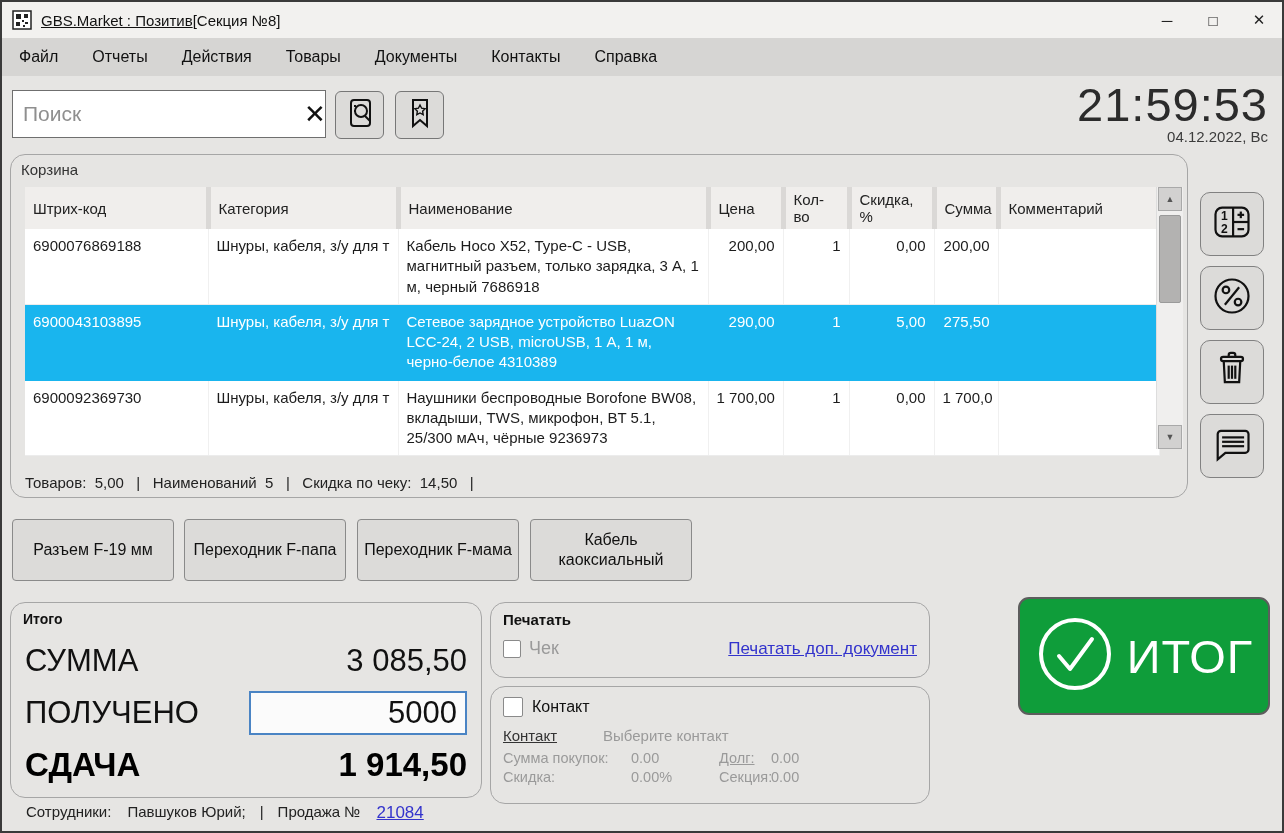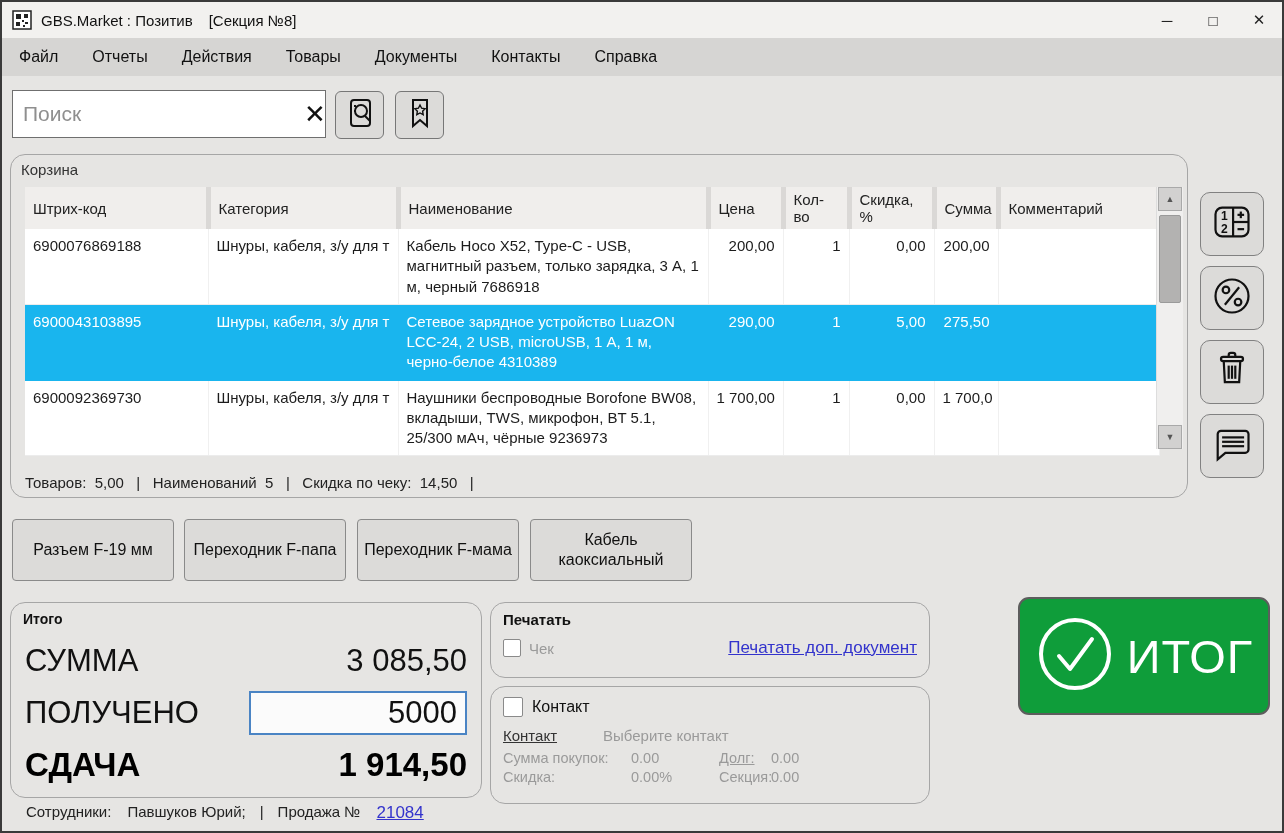--- a/index.html
+++ b/index.html
@@ -1,21 +1,21 @@
 <!DOCTYPE html>
 <html><head>
 <meta charset="utf-8">
 <style>
   html,body{margin:0;padding:0;background:#6b6b6b;font-family:"Liberation Sans",sans-serif;}
   .window{position:relative;width:1284px;height:833px;background:#e6e5e3;border:2px solid #3a3a3a;box-sizing:border-box;overflow:hidden;}
 
   
   .titlebar{height:36px;background:#f2f1ef;display:flex;align-items:center;padding-left:10px;font-size:15px;color:#111;}
   .app-icon{width:20px;height:20px;margin-right:9px;display:inline-flex;}
-  .title-main{margin-right:16px;}
+  .title-main{margin-right:0;text-decoration:underline;}
   .win-controls{margin-left:auto;display:flex;height:100%;}
   .win-btn{width:46px;display:flex;align-items:center;justify-content:center;font-size:15px;color:#222;}
 
   
   .menubar{height:38px;background:#d6d5d3;display:flex;align-items:center;font-size:16px;color:#111;}
   .menu-item{padding:0 17px;line-height:38px;}
 
   
   .toolbar{position:absolute;left:0;top:76px;width:100%;height:76px;}
   .search-wrap{position:absolute;left:10px;top:12px;width:314px;height:48px;background:#fff;border:1px solid #6f6f6f;box-sizing:border-box;display:flex;align-items:center;}
@@ -62,21 +62,21 @@
   .t-row.sum{margin-top:8px;font-size:31px;color:#111;}
   .t-row.recv{font-size:31px;color:#111;}
   .recv-input{width:218px;height:44px;border:2px solid #4a84c4;background:#fbfbfb;font-size:31px;text-align:right;padding:0 8px;box-sizing:border-box;color:#111;font-family:"Liberation Sans",sans-serif;outline:none;}
   .t-row.change{font-size:33px;font-weight:bold;color:#000;}
 
   
   .print-group{position:absolute;left:488px;top:600px;width:440px;height:76px;}
   .print-label{font-size:15px;font-weight:bold;color:#111;margin:8px 0 0 12px;}
   .print-row{display:flex;align-items:center;margin:10px 12px 0 12px;}
   .checkbox{width:18px;height:18px;background:#fff;border:1px solid #8a8a8a;border-radius:2px;box-sizing:border-box;flex:none;}
-  .chk-label-gray{font-size:15px;color:#9a9a9a;margin-left:8px;}
+  .chk-label-gray{font-size:18px;color:#9a9a9a;margin-left:8px;}
   .link{color:#3333cc;text-decoration:underline;font-size:17px;}
   .print-link{margin-left:auto;}
 
   
   .contact-group{position:absolute;left:488px;top:684px;width:440px;height:118px;font-size:15px;}
   .contact-head{display:flex;align-items:center;margin:10px 0 0 12px;}
   .checkbox.big{width:20px;height:20px;}
   .contact-head-label{font-size:16px;color:#111;margin-left:9px;}
   .contact-line2{display:flex;align-items:center;margin:10px 0 0 12px;}
   .contact-link{color:#333;text-decoration:underline;font-size:15px;}
@@ -147,20 +147,24 @@
         </svg>
       </span>
     </div>
     <div class="tool-btn b2">
       <span>
         <svg viewBox="0 0 34 34" width="34" height="34" fill="none" stroke="#111" stroke-width="2">
           <path d="M10 4 h14 v26 l-7 -6 l-7 6 z"></path>
           <path d="M17 9 l1.6 3.2 3.5 .5 -2.5 2.5 .6 3.5 -3.2 -1.7 -3.2 1.7 .6 -3.5 -2.5 -2.5 3.5 -.5 z" stroke-width="1.4"></path>
         </svg>
       </span>
+    </div>
+    <div class="clock">
+      <div class="clock-time">21:59:53</div>
+      <div class="clock-date">04.12.2022, Вс</div>
     </div>
   </div>
 
   <div class="group cart-group">
     <div class="cart-label">Корзина</div>
     <div class="cart-table-wrap">
       <table class="cart">
         <colgroup>
           <col style="width:183px">
             <col style="width:190px">

